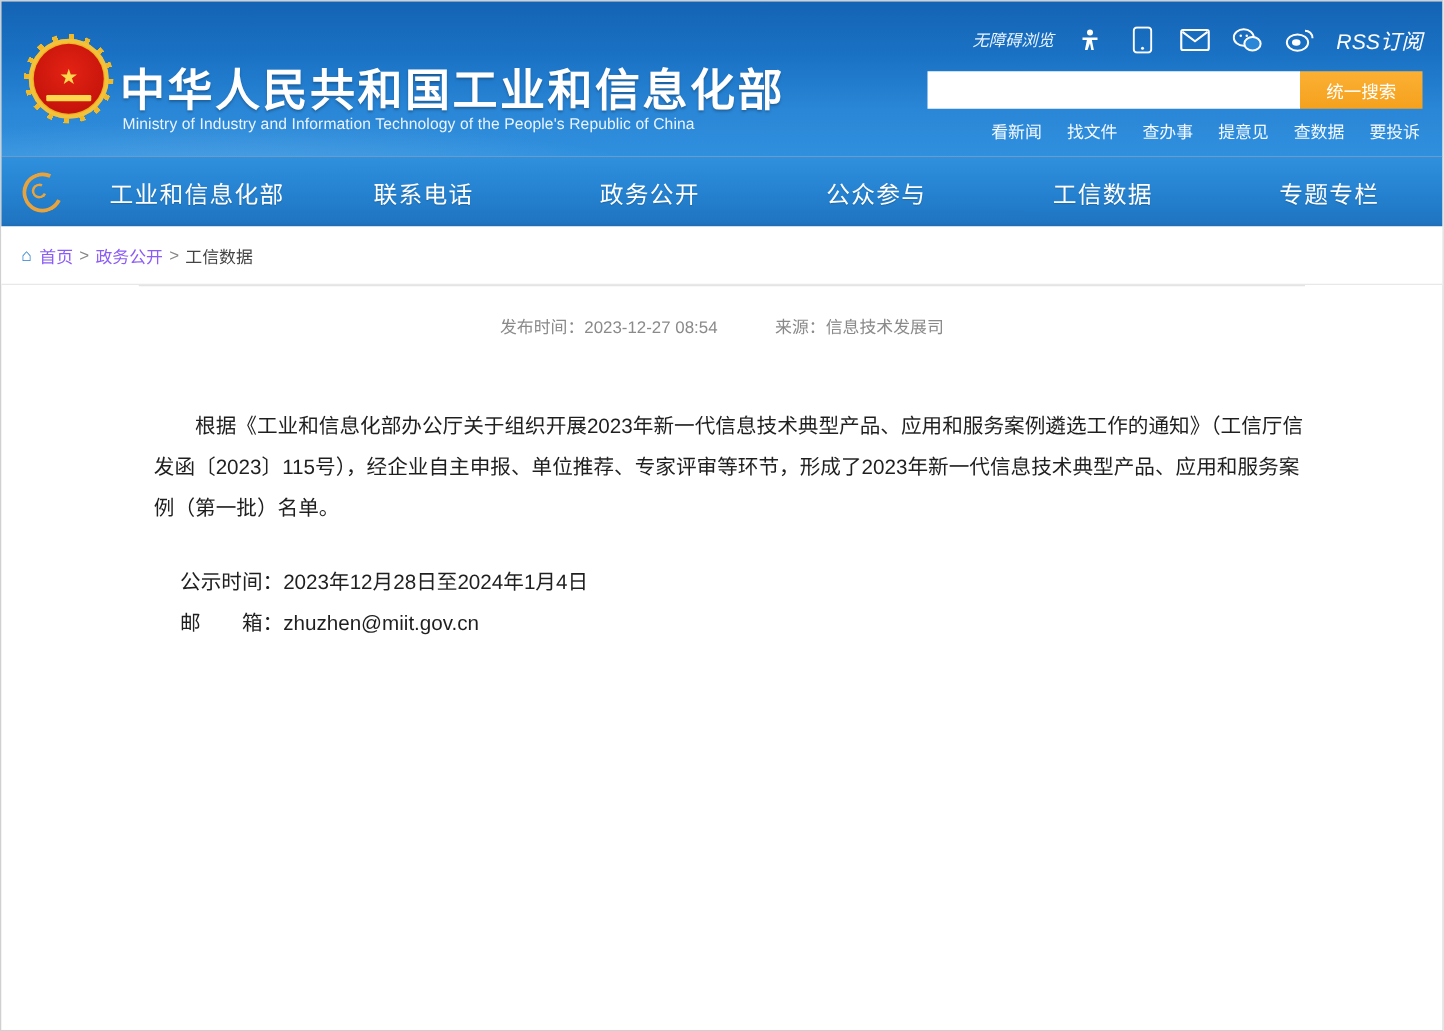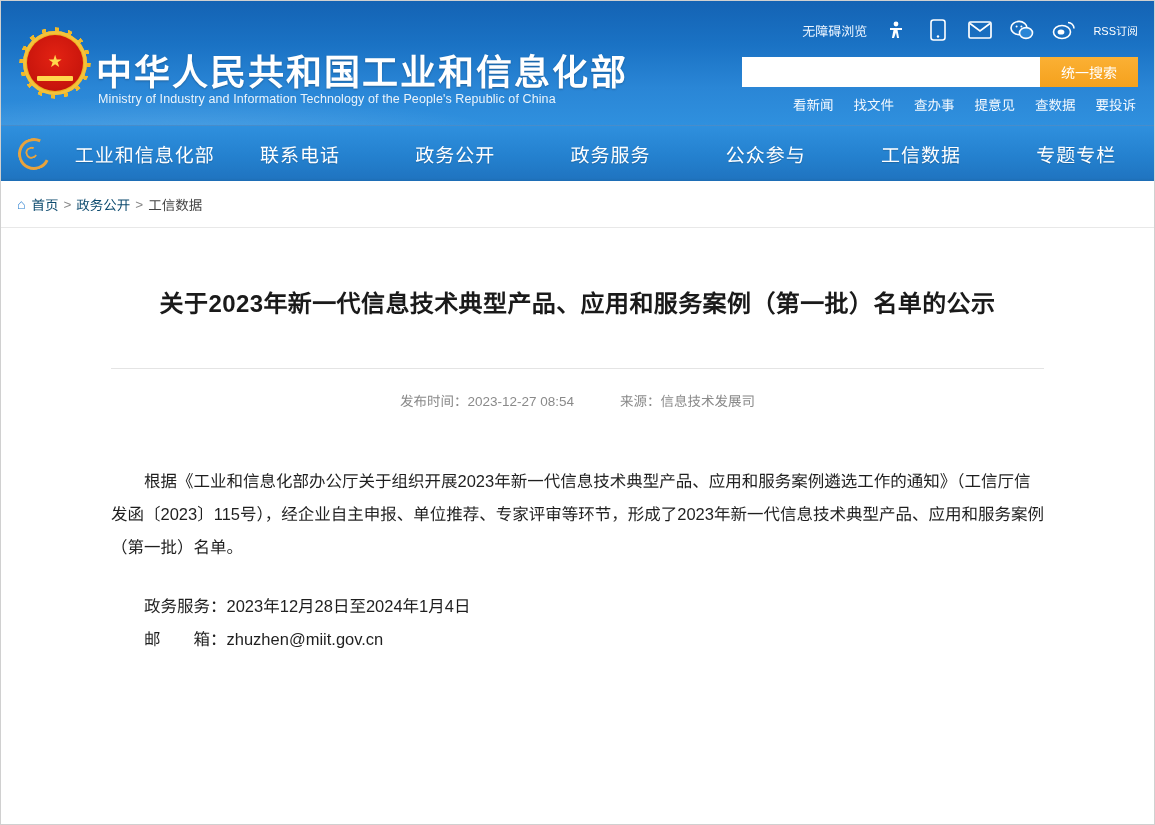--- a/index.html
+++ b/index.html
@@ -108,29 +108,30 @@
 
   .top-links {
     position: absolute;
     right: 16px;
     top: 18px;
     display: flex;
     align-items: center;
     gap: 16px;
     color: #ffffff;
     font-size: 13px;
+    font-style: italic;
   }
   .top-links .tl-text { color: #eaf4ff; }
   .icon-box {
     width: 26px; height: 22px;
     display: flex; align-items: center; justify-content: center;
     color: #ffffff;
   }
   .ico-svg { display: block; }
-  .rss-text { color: #ffffff; font-size: 11px; }
+  .rss-text { color: #ffffff; font-size: 17px; }
 
   .search-wrap {
     position: absolute;
     right: 16px;
     top: 56px;
     display: flex;
     align-items: stretch;
   }
   .search-input {
     width: 298px;
@@ -227,21 +228,21 @@
     font-size: 13.5px;
     color: #555;
     background: #fff;
   }
   .home-ico {
     color: #2a7fd0;
     font-size: 14px;
     margin-right: 6px;
     display: inline-block;
   }
-  .crumb-link { color: #0c4a6e; }
+  .crumb-link { color: #8b5cf6; }
   .crumb-sep { color: #888; margin: 0 5px; }
   .crumb-current { color: #444; }
 
   
   .article {
     padding: 0 110px;
   }
   .art-title {
     text-align: center;
     font-size: 24px;
@@ -259,21 +260,21 @@
     color: #8a8a8a;
   }
   .art-meta .meta-gap { display: inline-block; width: 46px; }
   .art-body {
     margin-top: 55px;
     font-size: 16.5px;
     color: #1f1f1f;
     line-height: 2.0;
   }
   .p-indent { text-indent: 2em; }
-  .para { margin: 0 0 26px 0; }
+  .para { margin: 0 0 26px 12px; }
   .contact-block { margin: 0 0 26px 0; }
   .contact-line { white-space: pre; }
 </style>
 </head>
 <body>
 
 <div id="page">
 
   <div class="header">
 
@@ -347,48 +348,46 @@
   </div>
 
   <div class="nav">
     <div class="nav-logo">
       <div class="c-mark"></div>
     </div>
     <div class="nav-items">
       <div class="nav-item">工业和信息化部</div>
       <div class="nav-item">联系电话</div>
       <div class="nav-item">政务公开</div>
-      <div class="nav-item">政务服务</div>
       <div class="nav-item">公众参与</div>
       <div class="nav-item">工信数据</div>
       <div class="nav-item">专题专栏</div>
     </div>
   </div>
 
   <div class="crumb-bar">
     <span class="home-ico">⌂</span>
     <span class="crumb-link">首页</span>
     <span class="crumb-sep">&gt;</span>
     <span class="crumb-link">政务公开</span>
     <span class="crumb-sep">&gt;</span>
     <span class="crumb-current">工信数据</span>
   </div>
 
   <div class="article">
-    <h1 class="art-title">关于2023年新一代信息技术典型产品、应用和服务案例（第一批）名单的公示</h1>
 
     <div class="art-meta">
       <span>发布时间：</span><span>2023-12-27 08:54</span><span class="meta-gap"></span><span>来源：</span><span>信息技术发展司</span>
     </div>
 
     <div class="art-body">
       <p class="para p-indent">根据《工业和信息化部办公厅关于组织开展2023年新一代信息技术典型产品、应用和服务案例遴选工作的通知》（工信厅信发函〔2023〕115号），经企业自主申报、单位推荐、专家评审等环节，形成了2023年新一代信息技术典型产品、应用和服务案例（第一批）名单。</p>
 
       <div class="contact-block">
-        <div class="contact-line p-indent">政务服务：2023年12月28日至2024年1月4日</div>
+        <div class="contact-line p-indent">公示时间：2023年12月28日至2024年1月4日</div>
         <div class="contact-line p-indent">邮　　箱：zhuzhen@miit.gov.cn</div>
       </div>
 
 
     </div>
   </div>
 
 </div>
 
 </body></html>

